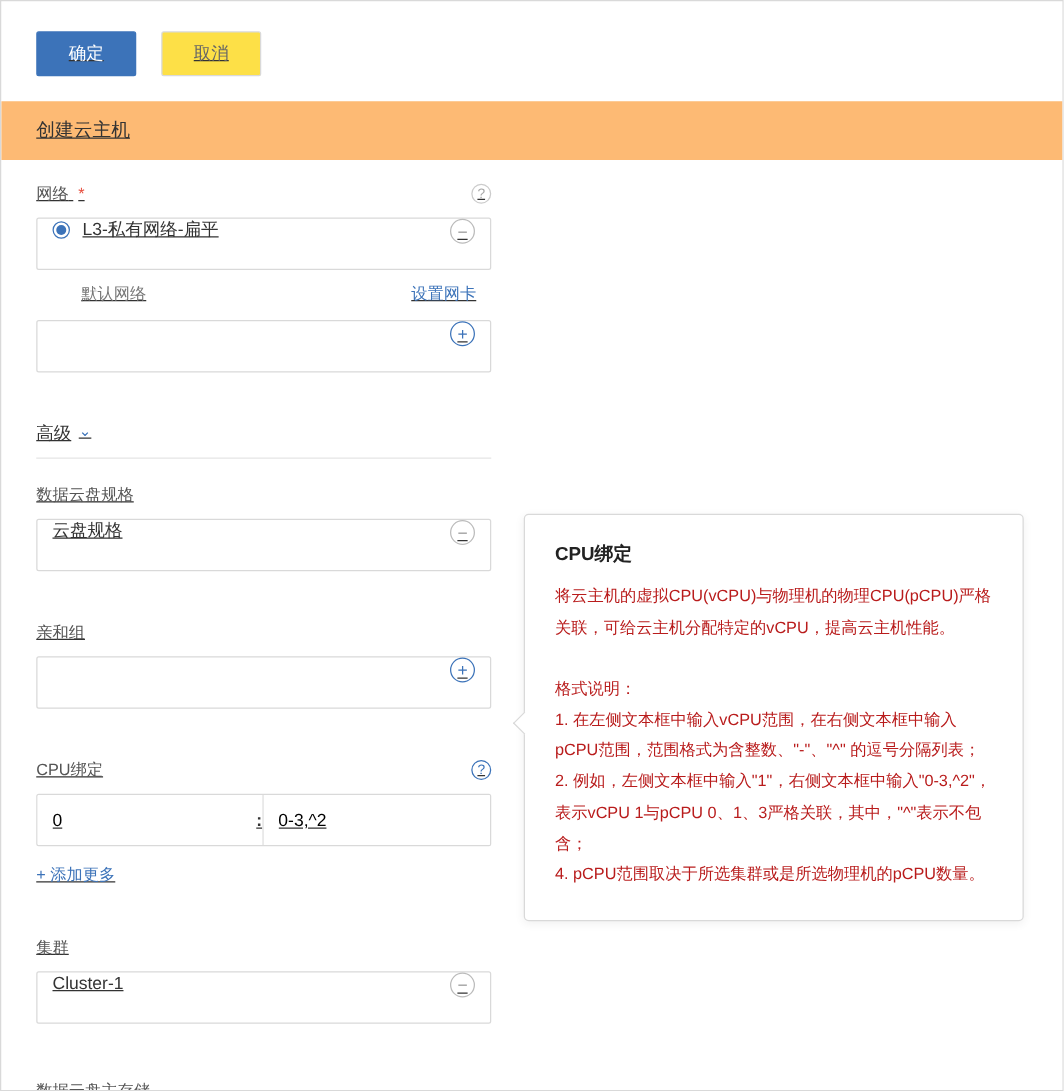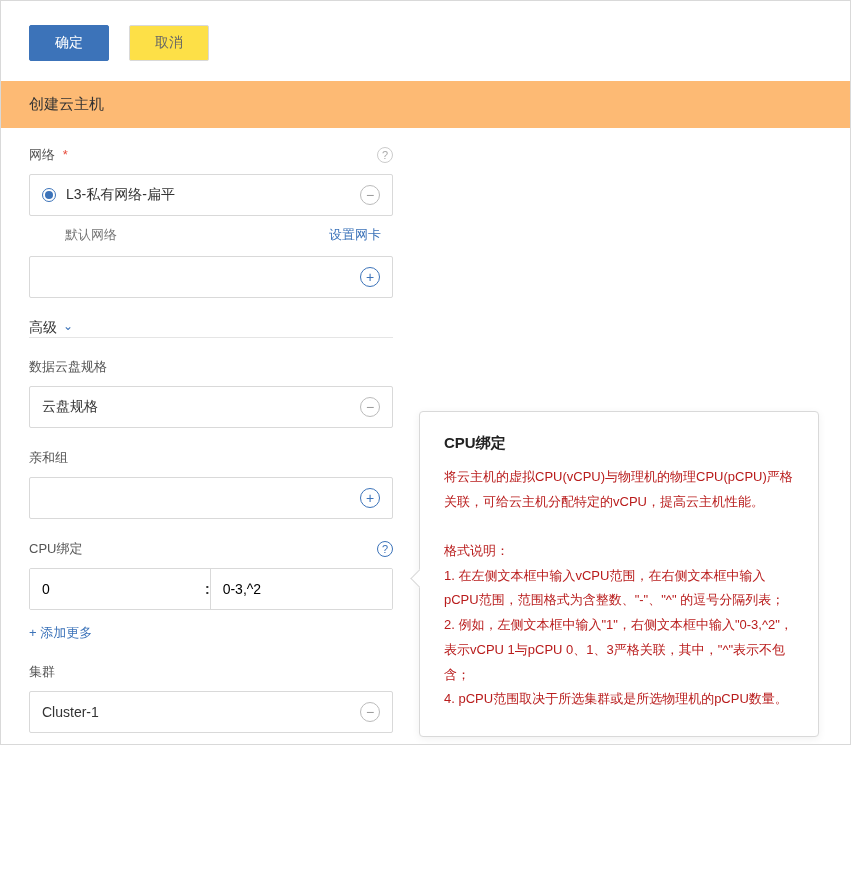--- a/index.html
+++ b/index.html
@@ -5,24 +5,25 @@
   * { box-sizing: border-box; }
   body {
     margin: 0;
     font-family: -apple-system, BlinkMacSystemFont, "Helvetica Neue", Arial, sans-serif;
     font-size: 14px;
     color: #333;
     background: #fff;
   }
   .frame {
     width: 851px;
-    height: 745px;
+    height: 873px;
     border: 1px solid #d9d9d9;
     position: relative;
     overflow: hidden;
+    text-decoration: underline;
   }
   .top-buttons {
     padding: 24px 28px 20px;
     display: flex;
     gap: 20px;
   }
   .btn {
     min-width: 80px;
     height: 36px;
     padding: 0 22px;
@@ -47,21 +48,21 @@
     background: #fdba74;
     padding: 14px 28px;
     font-size: 15px;
     color: #333;
   }
   .form-area {
     padding: 18px 28px 10px;
     width: 420px;
   }
   .field {
-    margin-bottom: 21px;
+    margin-bottom: 40px;
   }
   .field-label {
     display: flex;
     align-items: center;
     justify-content: space-between;
     margin-bottom: 10px;
     color: #555;
     font-size: 13px;
   }
   .field-label .req { color: #e74c3c; margin-left: 4px; }
@@ -74,21 +75,21 @@
     justify-content: center;
     font-size: 11px;
     color: #aaa;
   }
   .help-icon.active { border-color:#3c73b9; color:#3c73b9; }
   .select-box {
     border: 1px solid #d9d9d9;
     border-radius: 2px;
     height: 42px;
     display: flex;
-    align-items: center;
+    align-items: flex-start;
     padding: 0 12px;
     justify-content: space-between;
     background: #fff;
   }
   .radio {
     width: 14px; height: 14px;
     border: 1px solid #3c73b9;
     border-radius: 50%;
     margin-right: 10px;
     display: inline-flex;
@@ -120,21 +121,21 @@
     line-height: 1;
   }
   .circle-btn.add { color:#3c73b9; border-color:#3c73b9; }
   .section-divider {
     display: flex;
     gap: 6px;
     margin: 18px 0 20px;
     font-size: 14px;
     color: #333;
     border-bottom: 1px solid #e5e5e5;
-    padding-bottom: 0;
+    padding-bottom: 10px;
   }
   .chev { color:#3c73b9; font-size: 12px; }
   .cpu-row {
     display: flex;
     align-items: stretch;
     border: 1px solid #d9d9d9;
     border-radius: 2px;
     height: 42px;
     overflow: hidden;
   }

